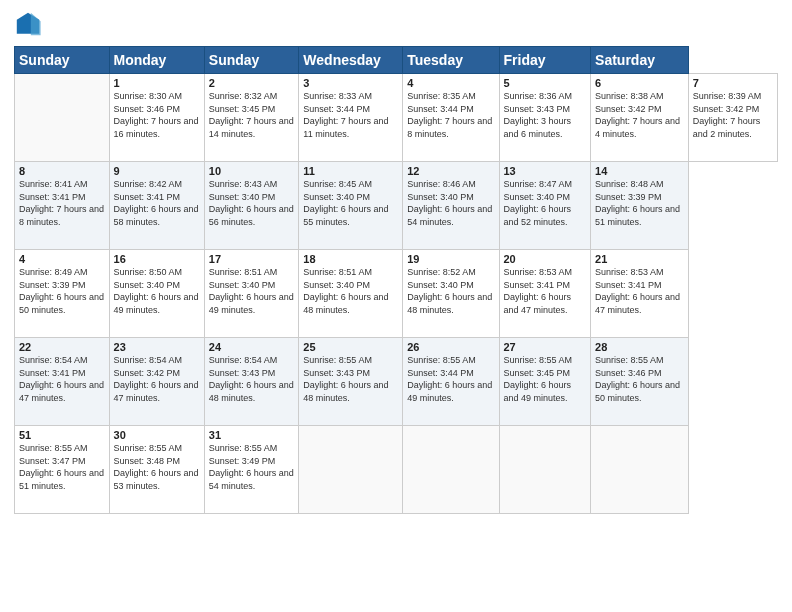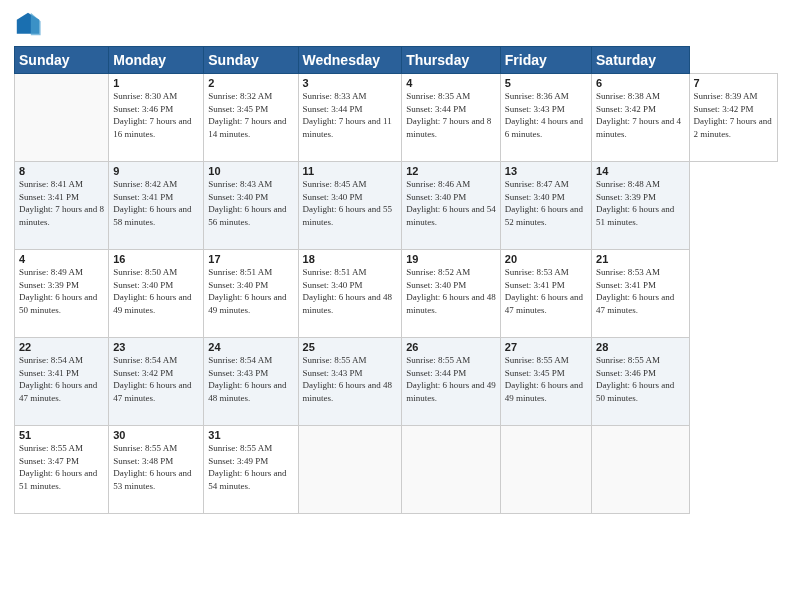--- a/index.html
+++ b/index.html
@@ -81,21 +81,20 @@
       font-size: 11px;
       font-weight: bold;
       color: #222;
       display: block;
       margin-bottom: 1px;
     }
     .day-info {
       font-size: 9px;
       color: #333;
       line-height: 1.4;
-      font-family: Liberation Serif, serif;
     }
     .empty-cell {
       background: #f9f9f9 !important;
     }
   </style>
 </head>
 <body>
 
 <div class="page">
   <div class="header">
@@ -115,21 +114,21 @@
     </div>
   </div>
 
   <table class="calendar">
     <thead>
       <tr>
         <th>Sunday</th>
         <th>Monday</th>
         <th>Sunday</th>
         <th>Wednesday</th>
-        <th>Thursday</th>
+        <th>Tuesday</th>
         <th>Friday</th>
         <th>Saturday</th>
       </tr>
     </thead>
     <tbody id="calendar-body">
     <tr>
           <td class="empty-cell"></td>
           <td>
             <span class="day-num">1</span>
             <div class="day-info">
@@ -160,21 +159,21 @@
               <div>Sunrise: 8:35 AM</div>
               <div>Sunset: 3:44 PM</div>
               <div>Daylight: 7 hours and 8 minutes.</div>
             </div>
           </td>
           <td>
             <span class="day-num">5</span>
             <div class="day-info">
               <div>Sunrise: 8:36 AM</div>
               <div>Sunset: 3:43 PM</div>
-              <div>Daylight: 4 hours and 6 minutes.</div>
+              <div>Daylight: 3 hours and 6 minutes.</div>
             </div>
           </td>
           <td>
             <span class="day-num">6</span>
             <div class="day-info">
               <div>Sunrise: 8:38 AM</div>
               <div>Sunset: 3:42 PM</div>
               <div>Daylight: 7 hours and 4 minutes.</div>
             </div>
           </td>

